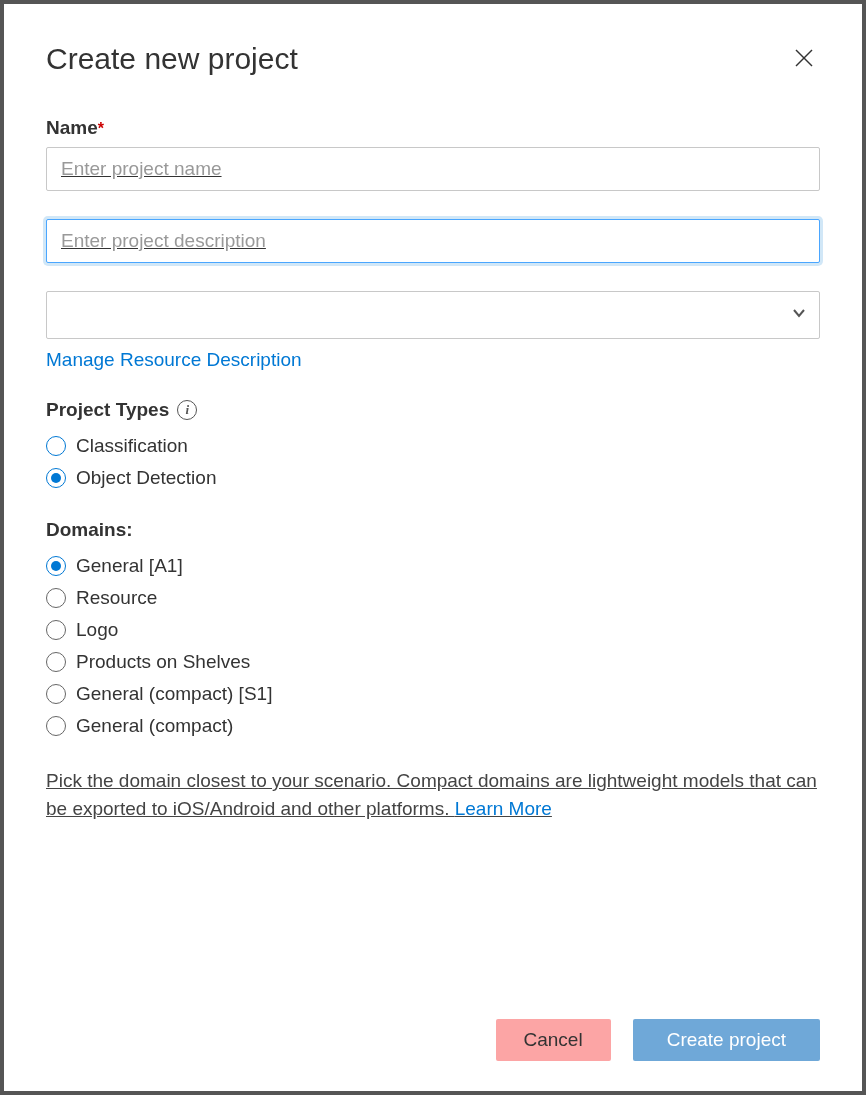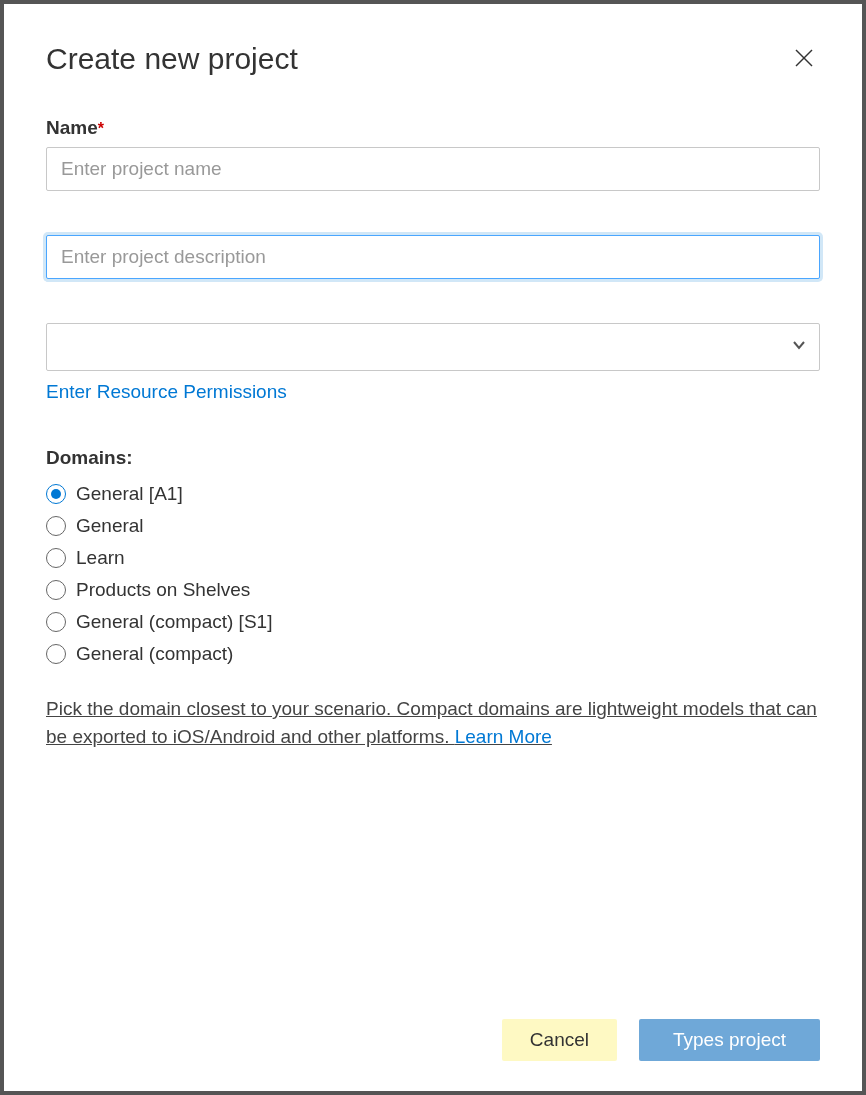--- a/index.html
+++ b/index.html
@@ -16,34 +16,35 @@
   top: 4px; left: 4px; right: 4px; bottom: 4px;
   background: #fff;
   padding: 38px 42px 30px 42px;
   display: flex;
   flex-direction: column;
 }
 .dialog-header { display: flex; justify-content: space-between; align-items: flex-start; margin-bottom: 40px; }
 .dialog-title { font-size: 30px; font-weight: 400; color: #333; }
 .close-btn { background: none; border: none; cursor: pointer; padding: 4px; color: #333; }
 .close-btn svg { width: 24px; height: 24px; stroke: #333; stroke-width: 1.5; }
-.field { margin-bottom: 44px; }
+.field { margin-bottom: 28px; }
 .field-label-row { display: flex; justify-content: space-between; align-items: baseline; margin-bottom: 8px; }
 .field-label { font-size: 19px; font-weight: 600; color: #333; }
 .req { color: #c00; font-weight: 600; }
 .link { color: #0078d4; text-decoration: none; font-size: 19px; cursor: pointer; }
 .text-input, .select-input {
   width: 100%;
   font-size: 19px;
   font-family: inherit;
   padding: 10px 14px;
   border: 1px solid #c8c8c8;
   border-radius: 2px;
   background: #fff;
   color: #333;
+  text-decoration: underline;
 }
 .text-input::placeholder { color: #999; }
 .text-input.focused {
   border-color: #4aa6ff;
   box-shadow: 0 0 0 3px rgba(0,120,212,0.18);
   outline: none;
 }
 .select-wrap { position: relative; }
 .select-input { appearance: none; height: 48px; }
 .chevron { position: absolute; right: 14px; top: 50%; transform: translateY(-50%); pointer-events: none; }
@@ -56,21 +57,21 @@
 .radio-circle {
   width: 20px; height: 20px; border: 1.5px solid #0078d4; border-radius: 50%;
   display: inline-flex; align-items: center; justify-content: center; flex-shrink: 0;
 }
 .radio-circle.unselected-dark { border-color: #666; }
 .radio-dot { width: 10px; height: 10px; background: #0078d4; border-radius: 50%; }
 .radio-label { font-size: 19px; color: #333; }
 .help-text { font-size: 19px; color: #444; line-height: 1.45; margin-top: 4px; text-decoration: underline; }
 .footer { margin-top: auto; display: flex; justify-content: flex-end; gap: 22px; padding-top: 30px; }
 .btn { font-size: 19px; font-family: inherit; padding: 10px 28px; border: none; cursor: pointer; border-radius: 2px; }
-.btn-secondary { background: #fef9c3; color: #333; }
+.btn-secondary { background: #fca5a5; color: #333; }
 .btn-primary { background: #6fa8d8; color: #fff; padding: 10px 34px; }
 </style>
 </head>
 <body>
 
 <div class="dialog">
 
   <div class="dialog-header">
     <h1 class="dialog-title">Create new project</h1>
     <button class="close-btn">
@@ -96,42 +97,60 @@
 
   <div class="field">
     <div class="select-wrap">
       <select class="select-input"></select>
       <span class="chevron">
         <svg viewBox="0 0 14 14">
             <polyline points="2,4 7,10 12,4"></polyline>
           </svg>
       </span>
     </div>
-    <a class="link sub-link">Enter Resource Permissions</a>
+    <a class="link sub-link">Manage Resource Description</a>
   </div>
 
+  <div>
+    <div class="section-label">
+      <span>Project Types</span>
+      <span class="info-icon">i</span>
+    </div>
+    <div class="radio-list">
+      <label class="radio-item">
+        <span class="radio-circle"></span>
+        <span class="radio-label">Classification</span>
+      </label>
+      <label class="radio-item">
+        <span class="radio-circle">
+            <span class="radio-dot"></span>
+          </span>
+        <span class="radio-label">Object Detection</span>
+      </label>
+    </div>
+  </div>
 
   <div>
     <div class="section-label">
       <span>Domains:</span>
     </div>
     <div class="radio-list">
       <label class="radio-item">
         <span class="radio-circle">
             <span class="radio-dot"></span>
           </span>
         <span class="radio-label">General [A1]</span>
       </label>
       <label class="radio-item">
         <span class="radio-circle unselected-dark"></span>
-        <span class="radio-label">General</span>
+        <span class="radio-label">Resource</span>
       </label>
       <label class="radio-item">
         <span class="radio-circle unselected-dark"></span>
-        <span class="radio-label">Learn</span>
+        <span class="radio-label">Logo</span>
       </label>
       <label class="radio-item">
         <span class="radio-circle unselected-dark"></span>
         <span class="radio-label">Products on Shelves</span>
       </label>
       <label class="radio-item">
         <span class="radio-circle unselected-dark"></span>
         <span class="radio-label">General (compact) [S1]</span>
       </label>
       <label class="radio-item">
@@ -139,16 +158,16 @@
         <span class="radio-label">General (compact)</span>
       </label>
     </div>
     <p class="help-text">
       <span>Pick the domain closest to your scenario. Compact domains are lightweight models that can be exported to iOS/Android and other platforms. </span><a class="link">Learn More</a>
     </p>
   </div>
 
   <div class="footer">
     <button class="btn btn-secondary">Cancel</button>
-    <button class="btn btn-primary">Types project</button>
+    <button class="btn btn-primary">Create project</button>
   </div>
 
 </div>
 
 </body></html>

